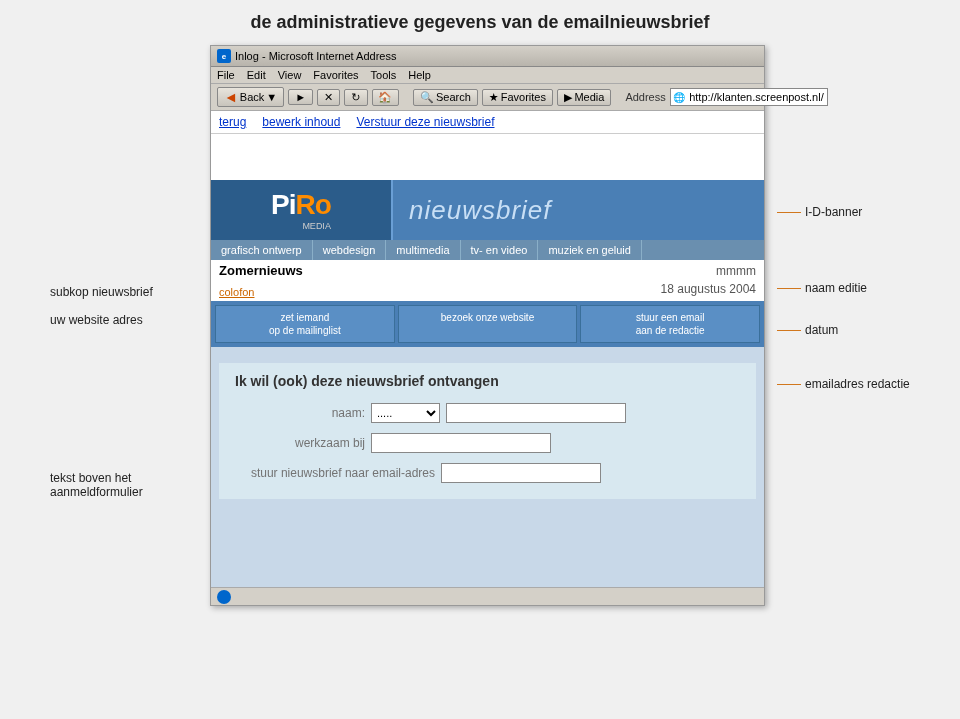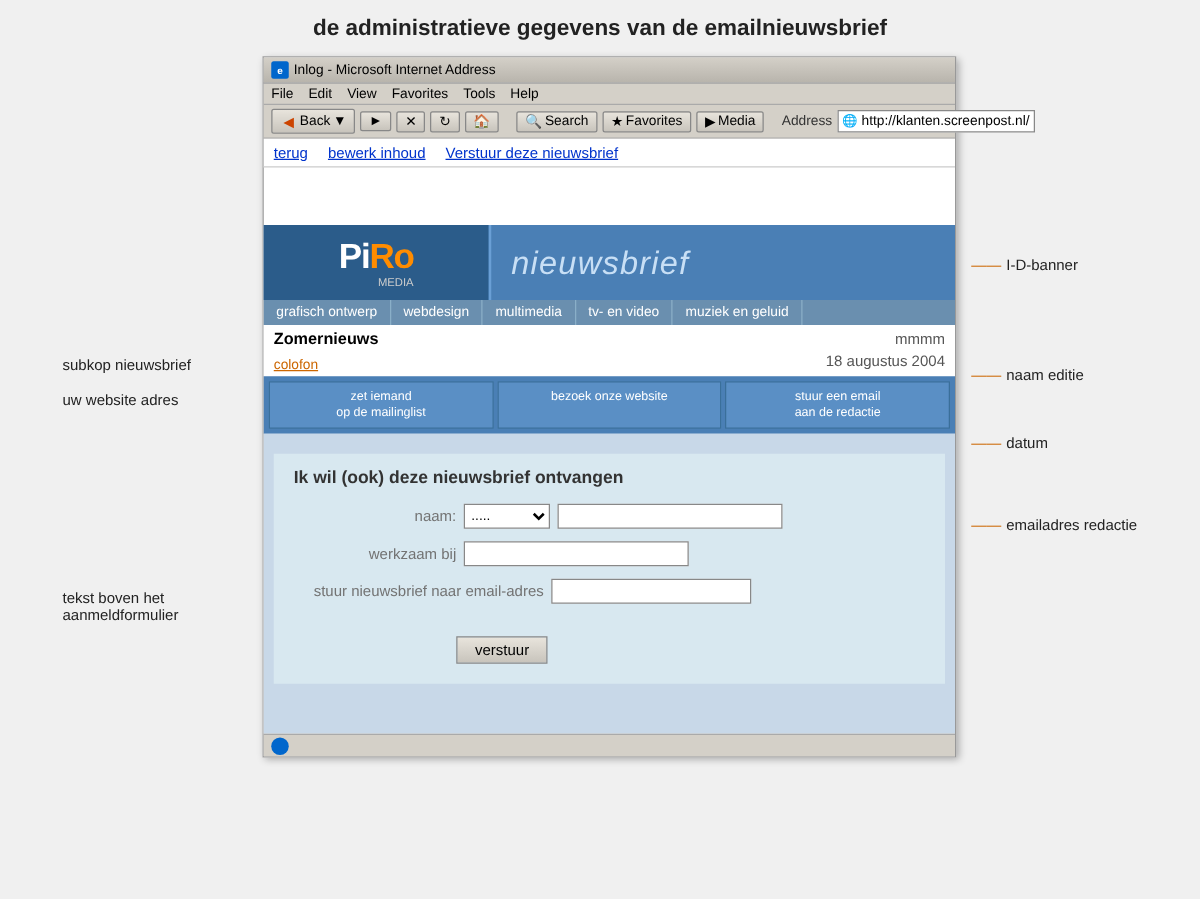--- a/index.html
+++ b/index.html
@@ -377,21 +377,21 @@
       height: 14px;
       background: #0066cc;
       border-radius: 50%;
       margin-right: 4px;
     }
 
     
     .right-labels-inner {
       display: flex;
       flex-direction: column;
-      gap: 12px;
+      gap: 0;
     }
 
     .right-label-item {
       font-size: 12px;
       color: #222;
       padding: 2px 0 2px 12px;
       position: relative;
       margin-bottom: 18px;
     }
 
@@ -559,23 +559,20 @@
             <div class="form-row">
               <span class="form-label">werkzaam bij</span>
               <input class="form-input" type="text" value="" style="margin-left: 0px;">
             </div>
 
             <div class="form-row">
               <span class="form-label" style="width:200px;">stuur nieuwsbrief naar email-adres</span>
               <input class="form-input" type="text" value="" style="width: 160px;">
             </div>
 
-            <div class="form-row" style="margin-top:10px;">
-              <button class="form-submit">verstuur</button>
-            </div>
           </div>
         </div>
       </div>
 
     </div>
 
     <div class="browser-statusbar">
       <div class="status-icon"></div>
     </div>
 

